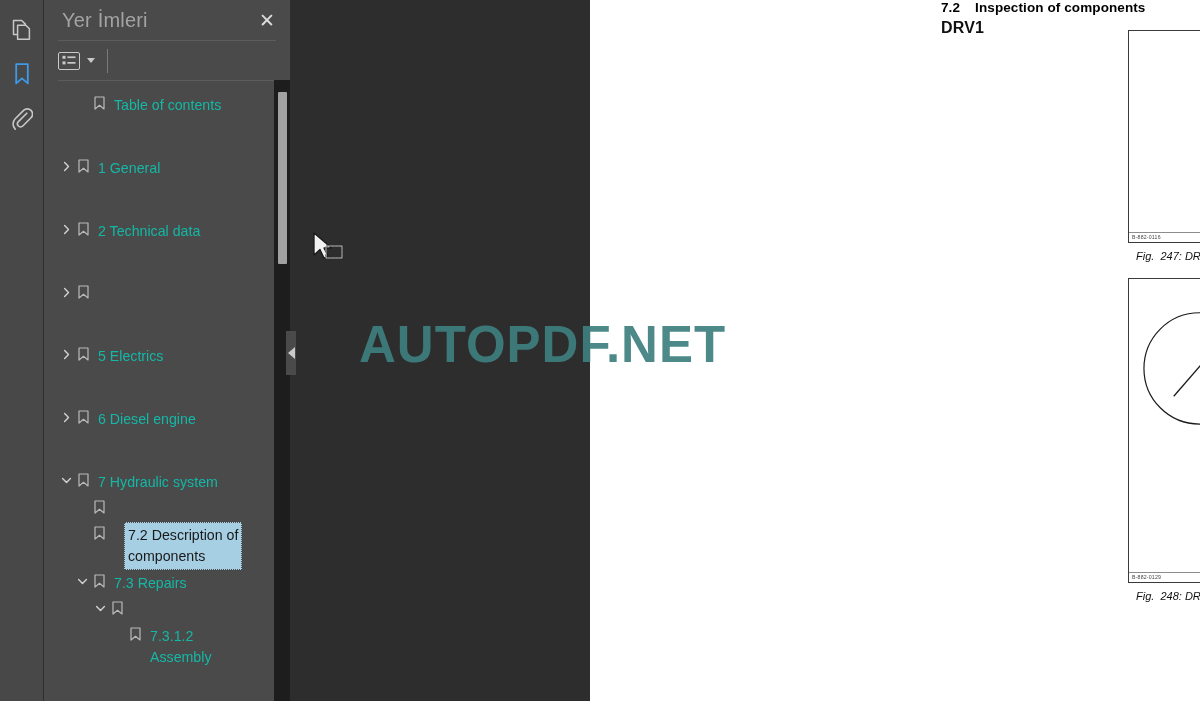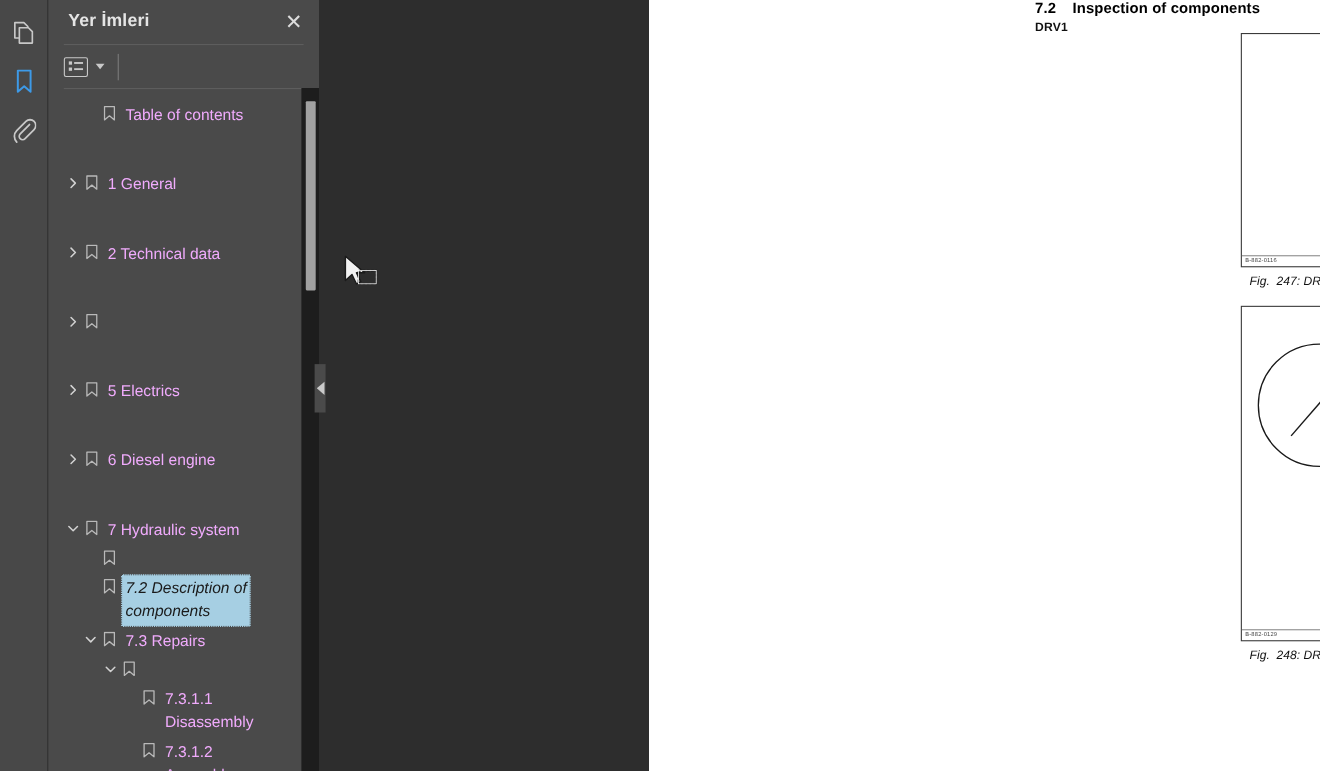--- a/index.html
+++ b/index.html
@@ -29,21 +29,21 @@
   
   .panel{
     position:absolute;left:44px;top:0;width:246px;height:701px;
     background:#4a4a4a;box-sizing:border-box;
   }
   .panel-head{
     height:40px;display:flex;align-items:center;justify-content:space-between;
     padding:0 12px 0 18px;box-sizing:border-box;
   }
   .panel-title{
-    color:#e5e5e5;font-size:16px;letter-spacing:.2px;font-weight:bold;
+    color:#a3a3a3;font-size:20px;letter-spacing:.2px;
   }
   .panel-close{
     color:#dcdcdc;font-size:19px;line-height:1;cursor:pointer;
     width:22px;height:22px;display:flex;align-items:center;justify-content:center;
   }
   .panel-rule{
     height:1px;background:#5d5d5d;margin:0 14px;
   }
   .panel-toolbar{
     height:39px;display:flex;align-items:center;padding:0 14px;box-sizing:border-box;gap:6px;
@@ -71,27 +71,27 @@
   .twisty{
     width:16px;flex:0 0 16px;display:flex;align-items:flex-start;justify-content:center;
     padding-top:6px;cursor:pointer;
   }
   .twisty svg{display:block;}
   .bm-icon{
     width:18px;flex:0 0 18px;display:flex;align-items:flex-start;justify-content:center;
     padding-top:4px;
   }
   .lbl{
-    color:#f0abfc;font-size:14.2px;line-height:21px;padding:3px 0 3px 6px;
+    color:#14b8a6;font-size:14.2px;line-height:21px;padding:3px 0 3px 6px;
     white-space:pre-line;
   }
   .row.selected .lbl{
     background:#a6cfe3;color:#1a1a1a;
     outline:1px dotted #4a4a4a;outline-offset:-1px;
-    padding-left:4px;padding-right:4px;margin-left:2px;font-style:italic;
+    padding-left:4px;padding-right:4px;margin-left:16px;
   }
   
   .ind0{padding-left:14px;margin-top:36px;}
   .ind1{padding-left:30px;}
   .ind2{padding-left:48px;}
   .ind3{padding-left:66px;}
 
   
   .sb-track{
     position:absolute;right:0;top:80px;width:16px;height:621px;background:#1d1d1d;
@@ -119,21 +119,21 @@
   .page{
     position:absolute;left:300px;top:0;width:610px;height:701px;background:#ffffff;
   }
 
   
   .doc-title{
     position:absolute;left:351px;top:0px;font-size:13.5px;font-weight:bold;color:#000;
     letter-spacing:.1px;white-space:pre;
   }
   .doc-sub{
-    position:absolute;left:351px;top:19px;font-size:11px;font-weight:bold;color:#111;
+    position:absolute;left:351px;top:19px;font-size:16px;font-weight:bold;color:#111;
     letter-spacing:.2px;
   }
   .figbox{
     position:absolute;border:1.5px solid #3a3a3a;background:#fff;box-sizing:border-box;
   }
   .fig1{left:538px;top:30px;width:320px;height:213px;}
   .fig2{left:538px;top:278px;width:320px;height:305px;}
   .fig-id{
     position:absolute;left:3px;bottom:2px;font-size:5.2px;color:#444;
     font-family:"Liberation Sans",sans-serif;letter-spacing:.2px;
@@ -338,30 +338,20 @@
             <span class="twisty">
               <svg width="11" height="11" viewBox="0 0 11 11" fill="none">
                 <path stroke="#d2d2d2" stroke-width="1.4" stroke-linecap="round" stroke-linejoin="round" d="M1.6 3.6 L5.5 7.5 L9.4 3.6"></path>
               </svg>
             </span>
             <span class="bm-icon">
               <svg width="11" height="14" viewBox="0 0 11 14" fill="none">
                 <path d="M1 1h9v12L5.5 9.3 1 13z" stroke="#b9b9b9" stroke-width="1.2" stroke-linejoin="round"></path>
               </svg>
             </span>
-          </div>
-          <div class="row ind3">
-            <span class="twisty"></span>
-            <span class="bm-icon">
-              <svg width="11" height="14" viewBox="0 0 11 14" fill="none">
-                <path d="M1 1h9v12L5.5 9.3 1 13z" stroke="#b9b9b9" stroke-width="1.2" stroke-linejoin="round"></path>
-              </svg>
-            </span>
-            <span class="lbl">7.3.1.1
-Disassembly</span>
           </div>
           <div class="row ind3">
             <span class="twisty"></span>
             <span class="bm-icon">
               <svg width="11" height="14" viewBox="0 0 11 14" fill="none">
                 <path d="M1 1h9v12L5.5 9.3 1 13z" stroke="#b9b9b9" stroke-width="1.2" stroke-linejoin="round"></path>
               </svg>
             </span>
             <span class="lbl">7.3.1.2
 Assembly</span>
@@ -460,20 +450,21 @@
           </g>
         </svg>
         <div class="fig-id-rule"></div>
         <div class="fig-id">B-882-0129</div>
       </div>
       <div class="caption cap2">Fig.  248: DRV1 - excerpt from hydraulic diagram</div>
 
     </div>
   </div>
 
+  <div class="watermark">AUTOPDF.NET</div>
 
   <div class="cursor">
     <svg width="34" height="32" viewBox="0 0 34 32">
       <path d="M2 1 L2 23 L8 17.5 L12 26 L16 24 L12 16 L19.5 16 Z" fill="#f2f2f2" stroke="#1b1b1b" stroke-width="1.3" stroke-linejoin="round"></path>
       <rect x="14" y="14" width="16" height="12" fill="none" stroke="#1b1b1b" stroke-width="1.6" stroke-dasharray="2.2 1.6"></rect>
       <rect x="14" y="14" width="16" height="12" fill="none" stroke="#ffffff" stroke-width="0.7"></rect>
     </svg>
   </div>
 
 </div>

